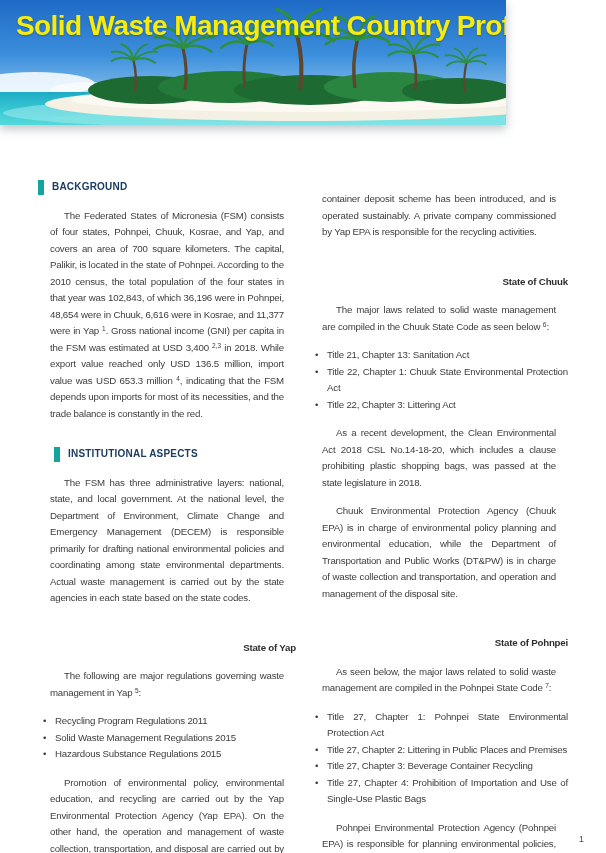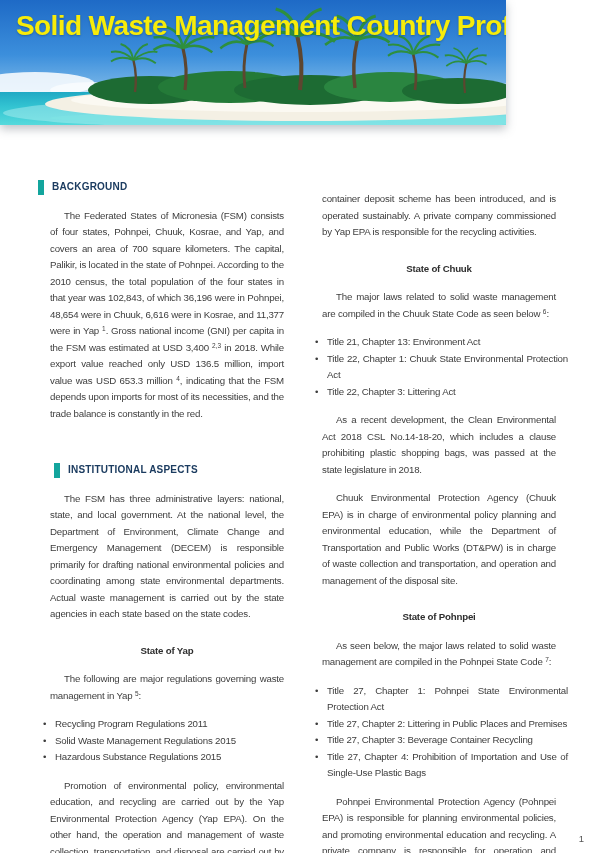--- a/index.html
+++ b/index.html
@@ -28,30 +28,30 @@
 
   
   .content {
     display:flex; gap:14px; padding:54px 38px 0 38px;
     color:#3d3d3d; font-size:9.7px; line-height:16.5px;
     letter-spacing:-0.2px; text-align:justify;
   }
   .col { width:258px; }
 
   .sec-head { display:flex; align-items:center; gap:8px; margin:0 0 12px 0; }
-  .sec-head.later { margin-top:40px;padding-left:16px; }
+  .sec-head.later { margin-top:24px;padding-left:16px; }
   .sec-bar { width:6px; height:15px; background:#13a59d; flex:none; }
   .sec-title {
     font-size:10px; font-weight:bold; color:#1c3c60; letter-spacing:0.2px;
   }
 
   p { margin:12px; text-indent:14px; }
   p.noindent { text-indent:0; }
 
-  .subhead { font-weight:bold; color:#2e2e2e; margin-top:20px; text-align:center; }
+  .subhead { font-weight:bold; color:#2e2e2e; margin-top:33px; text-align:right; }
 
   ul.bullets { margin:0; padding:0; list-style:none; }
   ul.bullets li { position:relative; padding-left:17px; }
   ul.bullets li::before { content:"\2022"; position:absolute; left:5px; top:0; }
 
   sup { font-size:6.5px; line-height:0; vertical-align:3px; letter-spacing:0; }
 
   .pageno {
     position:absolute; right:22px; bottom:9px;
     font-size:9.5px; color:#555555;
@@ -147,21 +147,21 @@
       <p>Promotion of environmental policy, environmental education, and recycling are carried out by the Yap Environmental Protection Agency (Yap EPA). On the other hand, the operation and management of waste collection, transportation, and disposal are carried out by a private company under the supervision of the Department of Public Works and Transportation (DPW&amp;T). In Yap, a beverage</p>
     </div>
 
     <div class="col">
 
       <p class="noindent">container deposit scheme has been introduced, and is operated sustainably. A private company commissioned by Yap EPA is responsible for the recycling activities.</p>
 
       <div class="subhead">State of Chuuk</div>
       <p>The major laws related to solid waste management are compiled in the Chuuk State Code as seen below <sup>6</sup>:</p>
       <ul class="bullets">
-        <li>Title 21, Chapter 13: Environment Act</li>
+        <li>Title 21, Chapter 13: Sanitation Act</li>
         <li>Title 22, Chapter 1: Chuuk State Environmental Protection Act</li>
         <li>Title 22, Chapter 3: Littering Act</li>
       </ul>
       <p>As a recent development, the Clean Environmental Act 2018 CSL No.14-18-20, which includes a clause prohibiting plastic shopping bags, was passed at the state legislature in 2018.</p>
       <p>Chuuk Environmental Protection Agency (Chuuk EPA) is in charge of environmental policy planning and environmental education, while the Department of Transportation and Public Works (DT&amp;PW) is in charge of waste collection and transportation, and operation and management of the disposal site.</p>
 
       <div class="subhead">State of Pohnpei</div>
       <p>As seen below, the major laws related to solid waste management are compiled in the Pohnpei State Code <sup>7</sup>:</p>
       <ul class="bullets">
         <li>Title 27, Chapter 1: Pohnpei State Environmental Protection Act</li>

